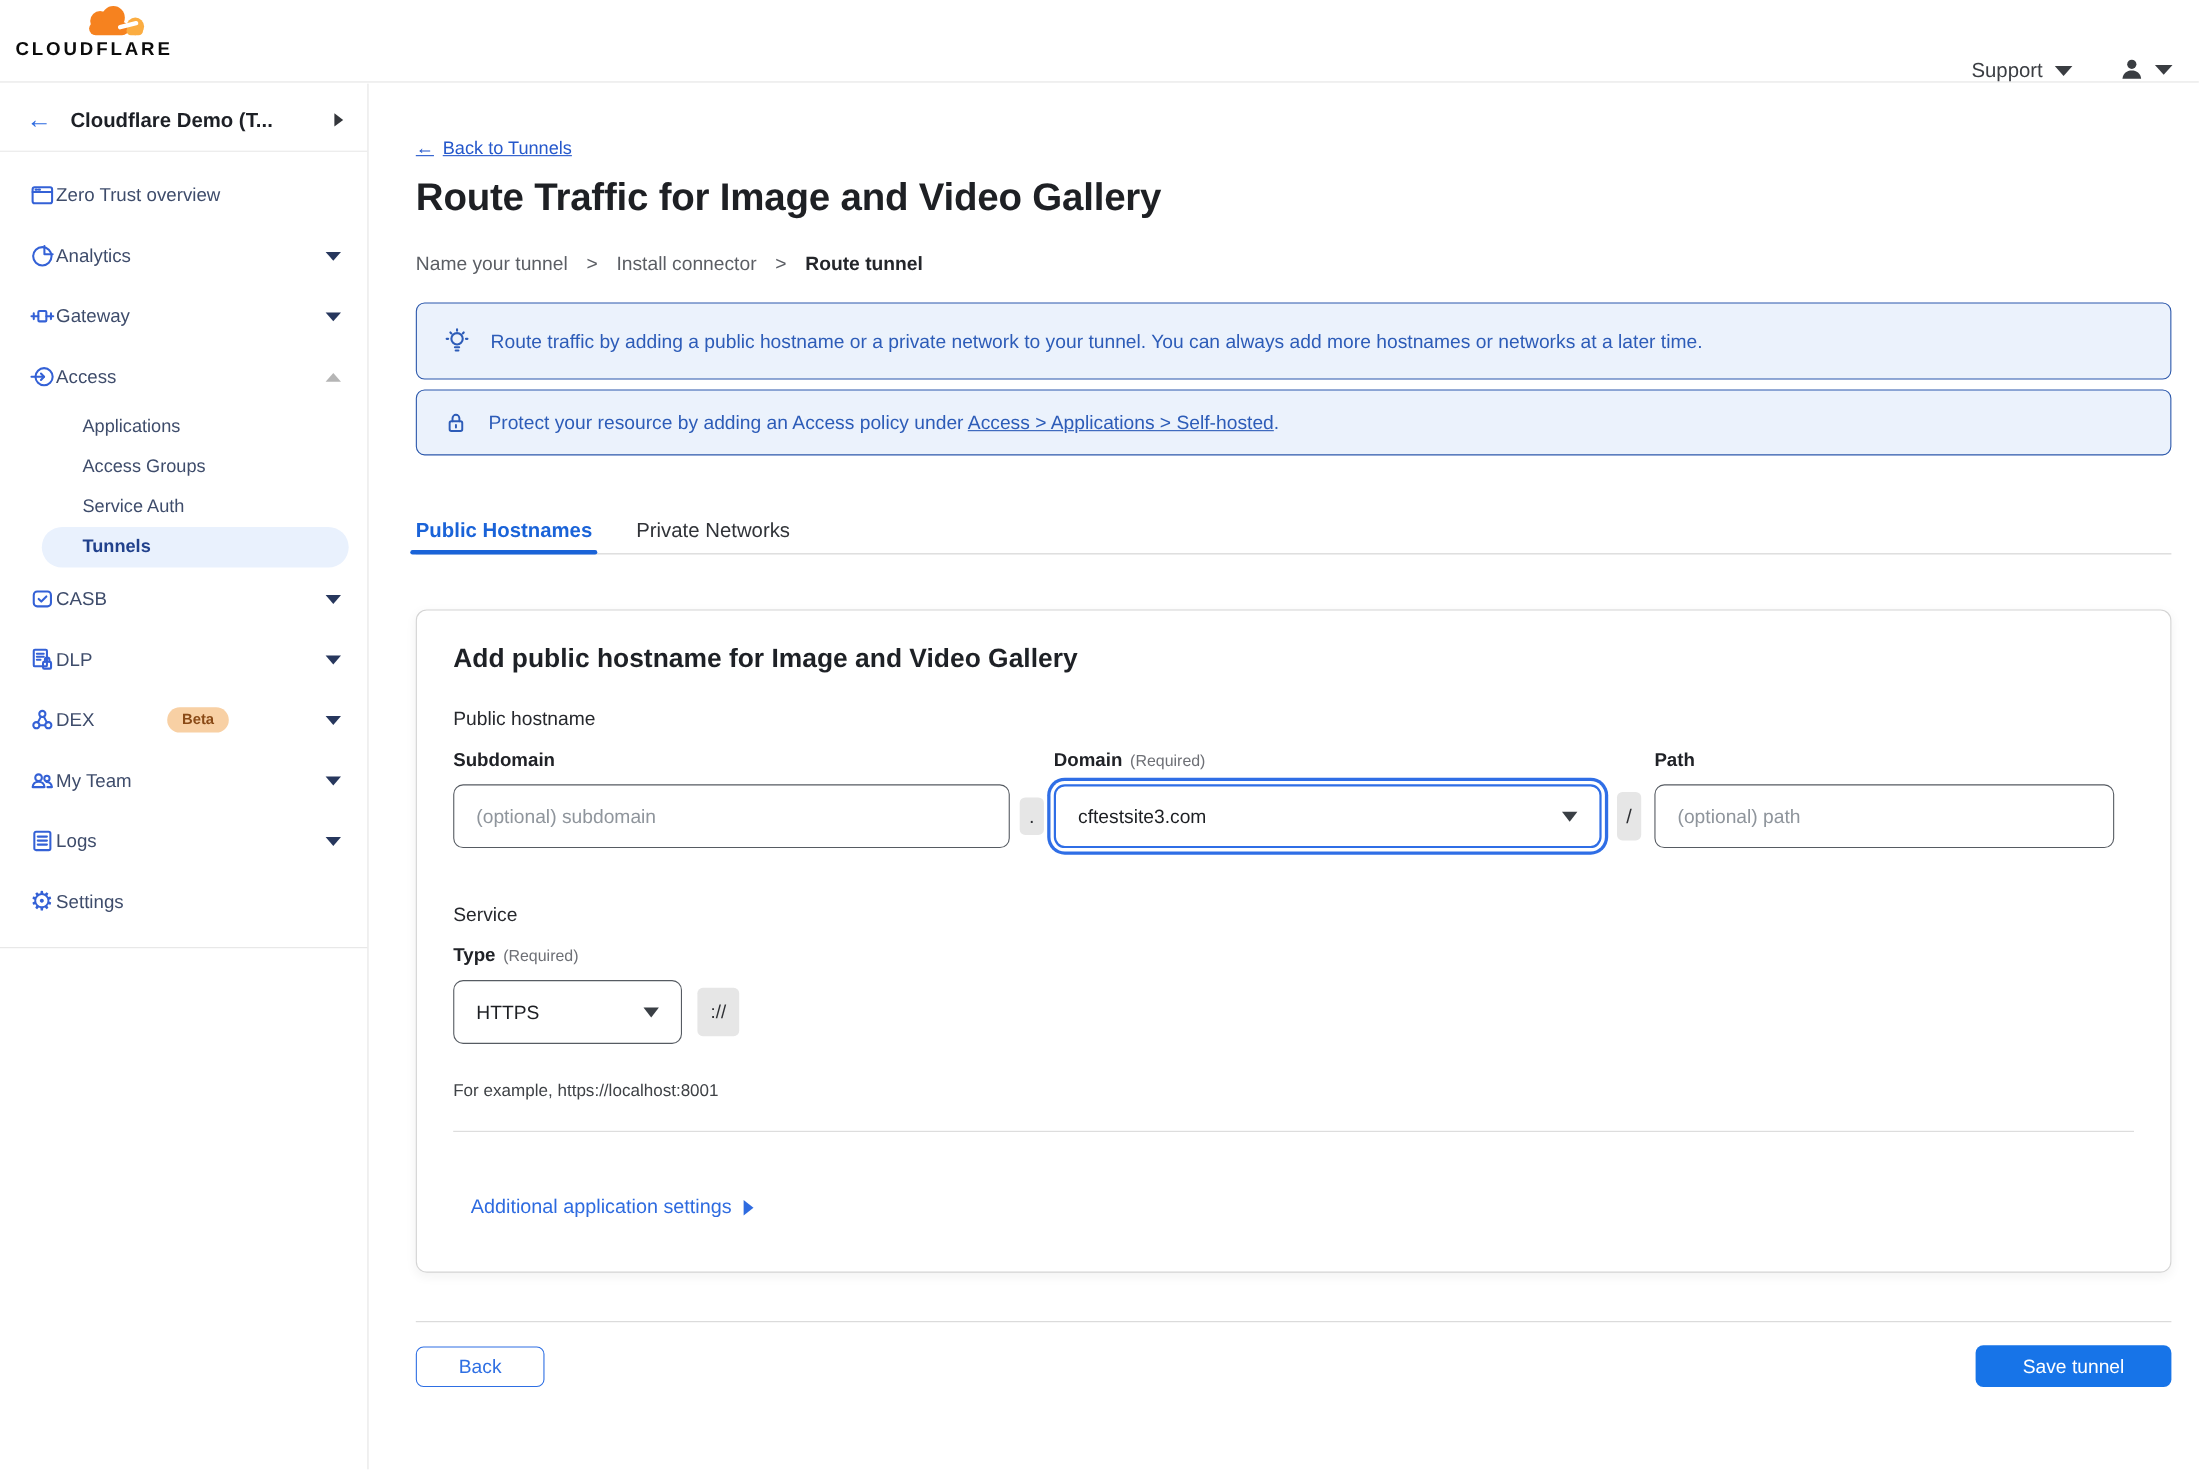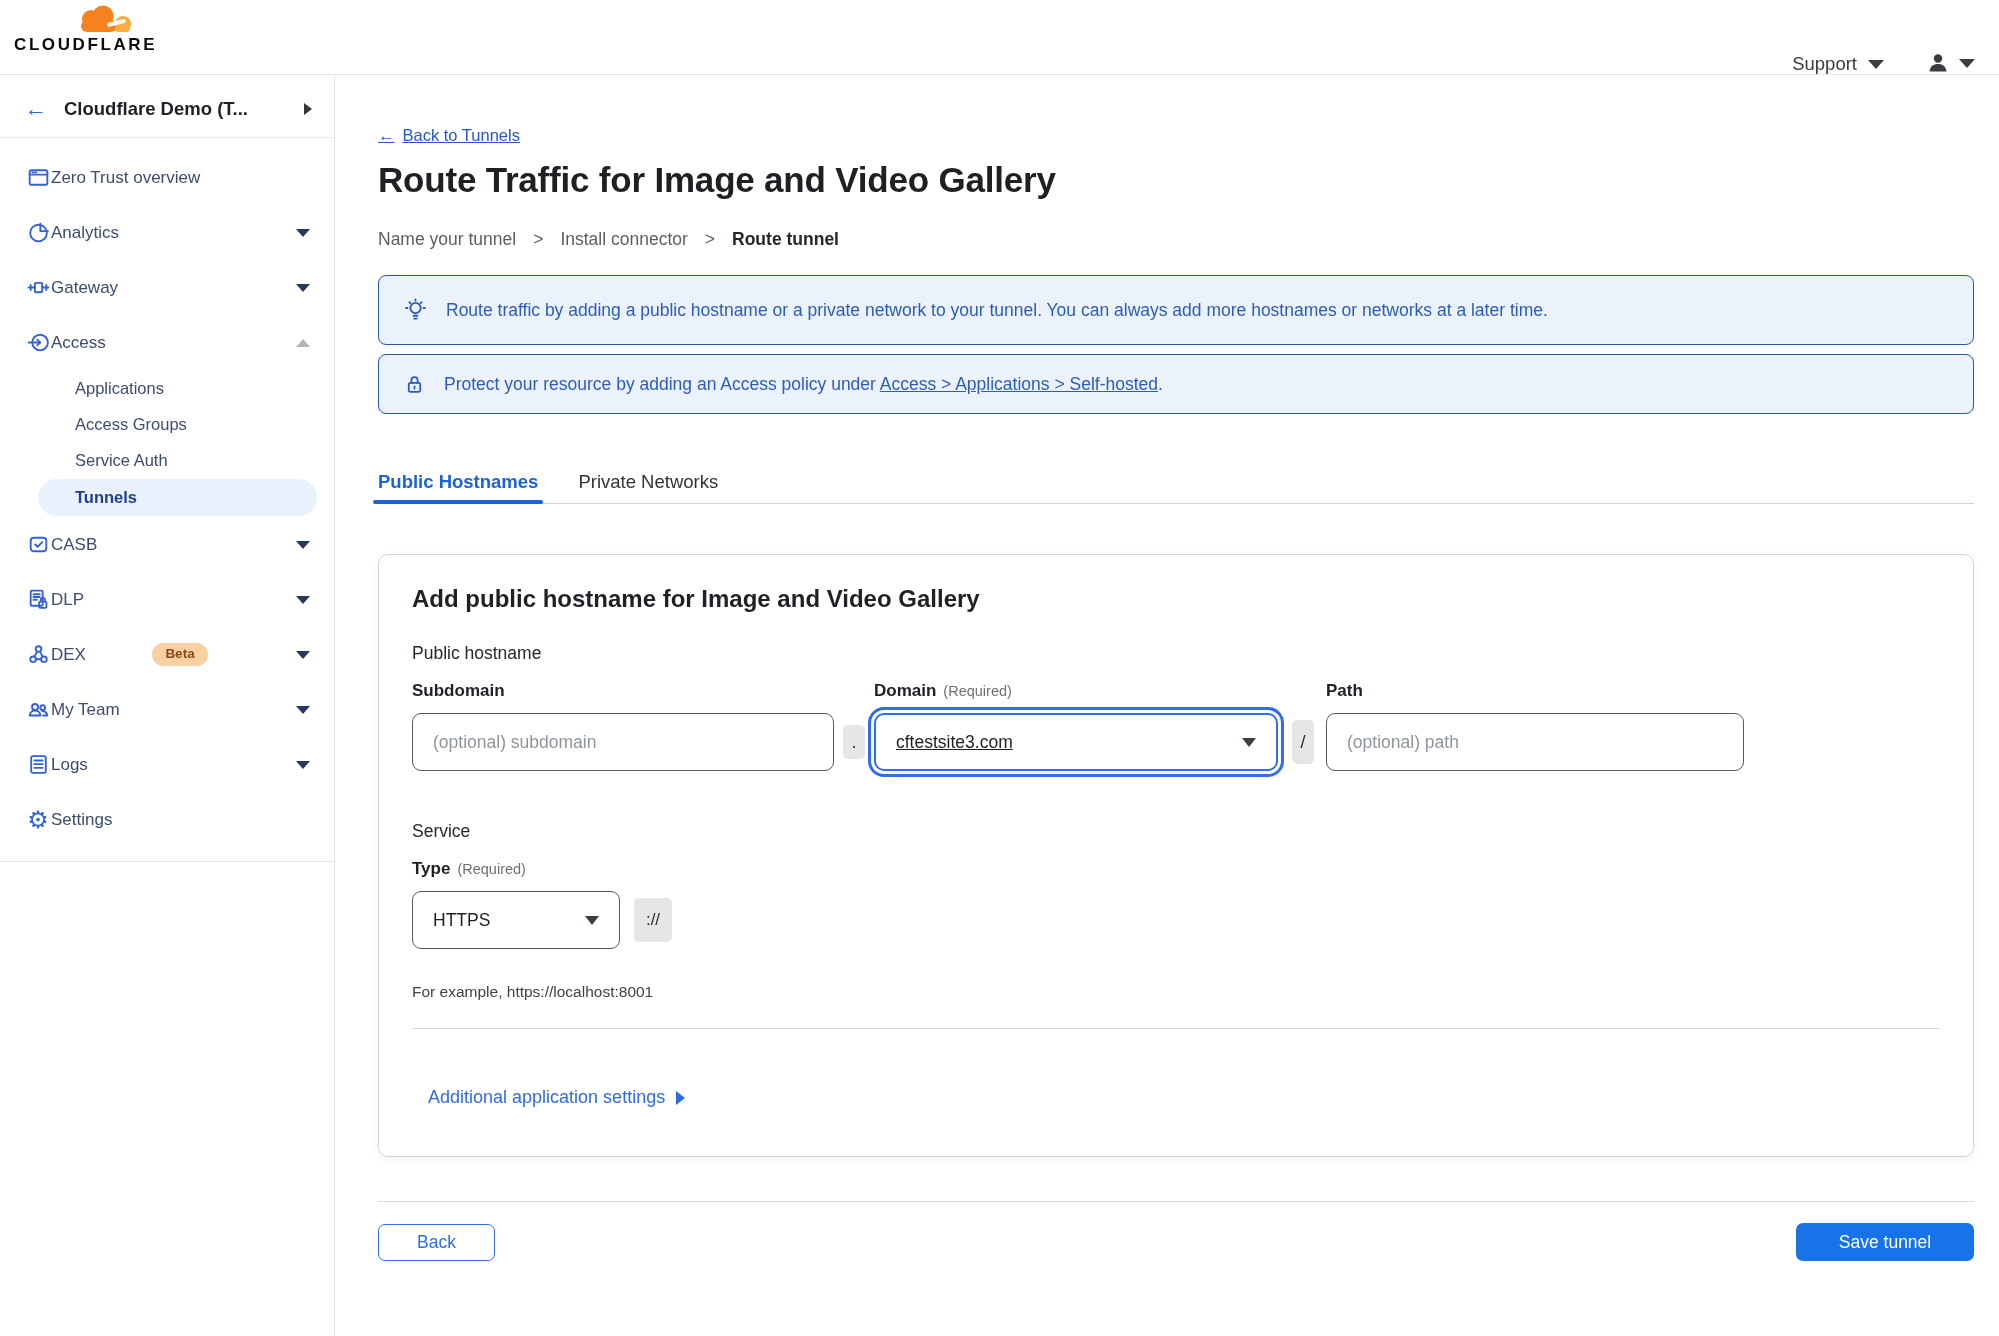--- a/index.html
+++ b/index.html
@@ -76,22 +76,22 @@
   .field { display:flex; flex-direction:column; }
   .field-label { font-weight:700; font-size:17px; color:#202227; margin-bottom:12px; }
   .required-note { font-weight:400; color:#6e7076; font-size:14.5px; margin-left:7px; }
   .text-input, .select {
     height:58px; border:1.5px solid #565b62; border-radius:9px; background:#fff;
     font-family:"Liberation Sans", sans-serif; font-size:17.5px; color:#1d1f23; padding:0 20px; outline:none;
   }
   .text-input::placeholder { color:#8f959c; }
   .select { display:flex; align-items:center; justify-content:space-between; cursor:pointer; }
   .select .caret-sel { width:0; height:0; border-left:7.5px solid transparent; border-right:7.5px solid transparent; border-top:9px solid #3a3f45; }
-  .w-subdomain { width:422px; }
-  .w-domain { width:404px;text-decoration:underline; }
+  .w-subdomain { width:506px; }
+  .w-domain { width:498px; }
   .w-path { width:418px; }
   .w-type { width:208px; }
   .w-url { width:419px; }
   .select-focused { border:2.5px solid #2f6ee6; border-radius:10px;
                     box-shadow:0 0 0 3px #ffffff, 0 0 0 6px #2f6ee6; }
   .url-filled { background:#e3edfc; }
 
   .sep-box { background:#e6e6e6; border-radius:5px; display:flex; align-items:center; justify-content:center;
              color:#2d2f33; font-size:18px; }
   .sep-dot { width:22px; height:34px; margin:0 9px 12px 9px; }

